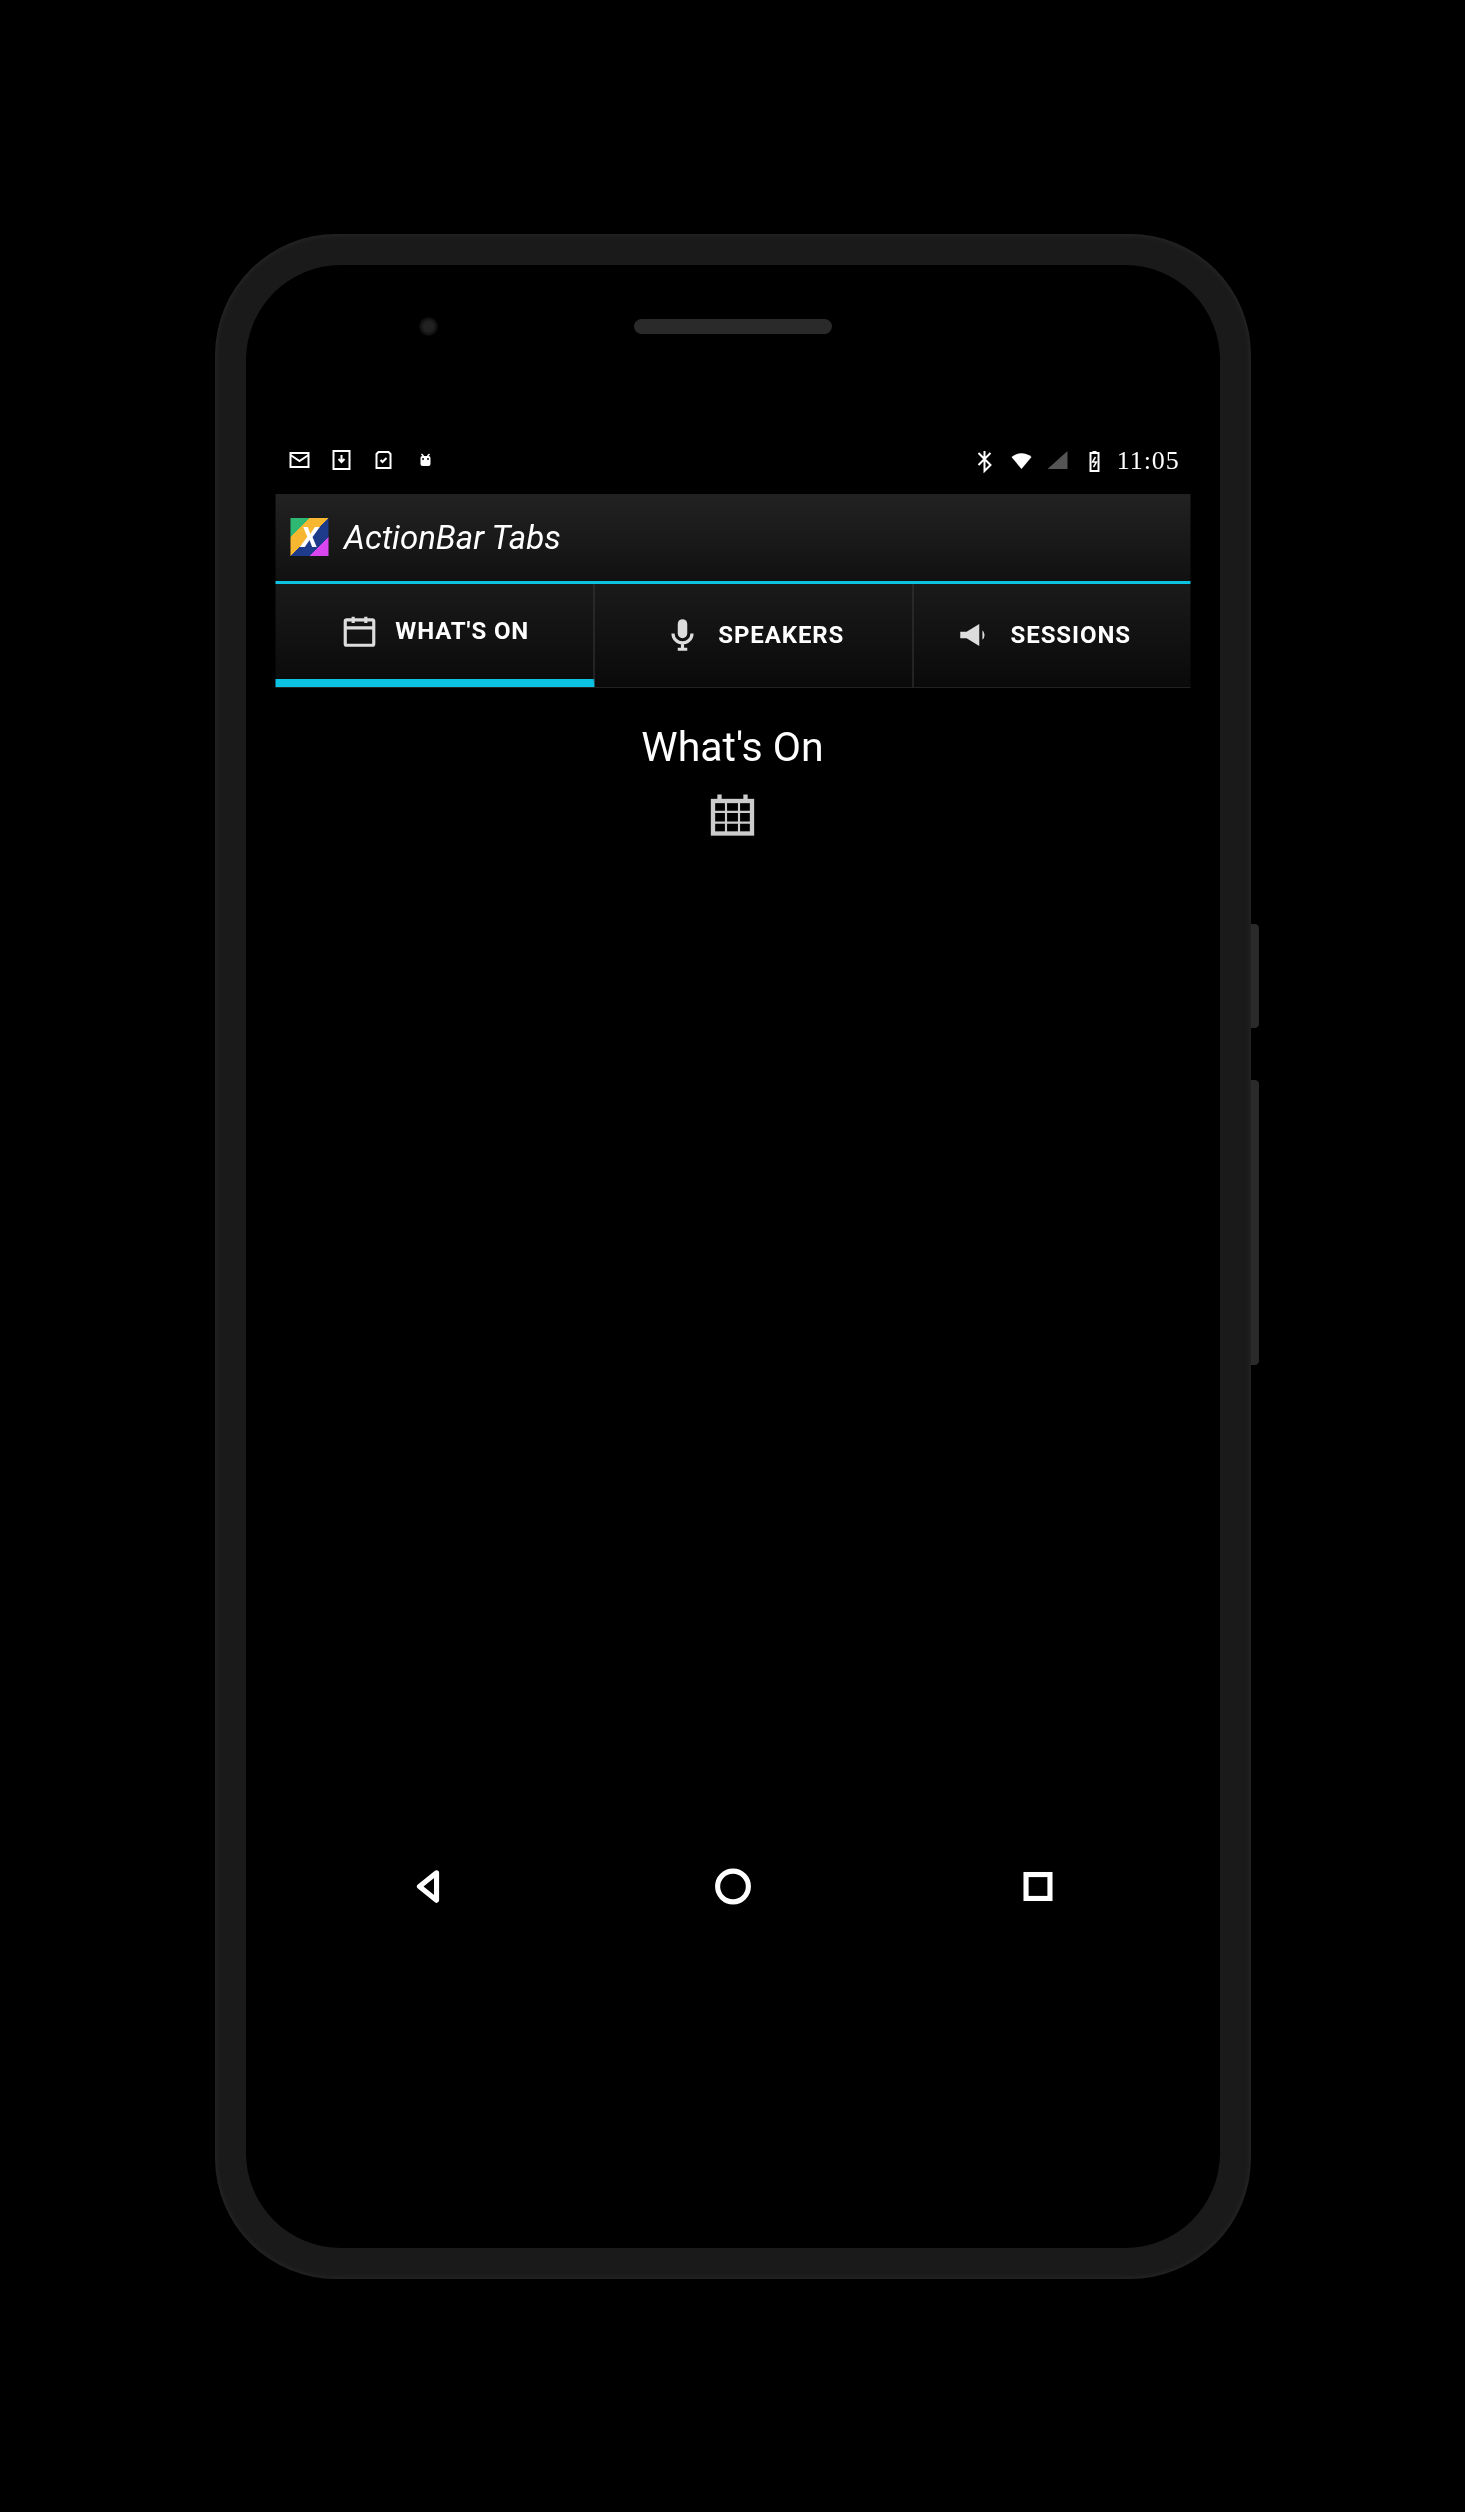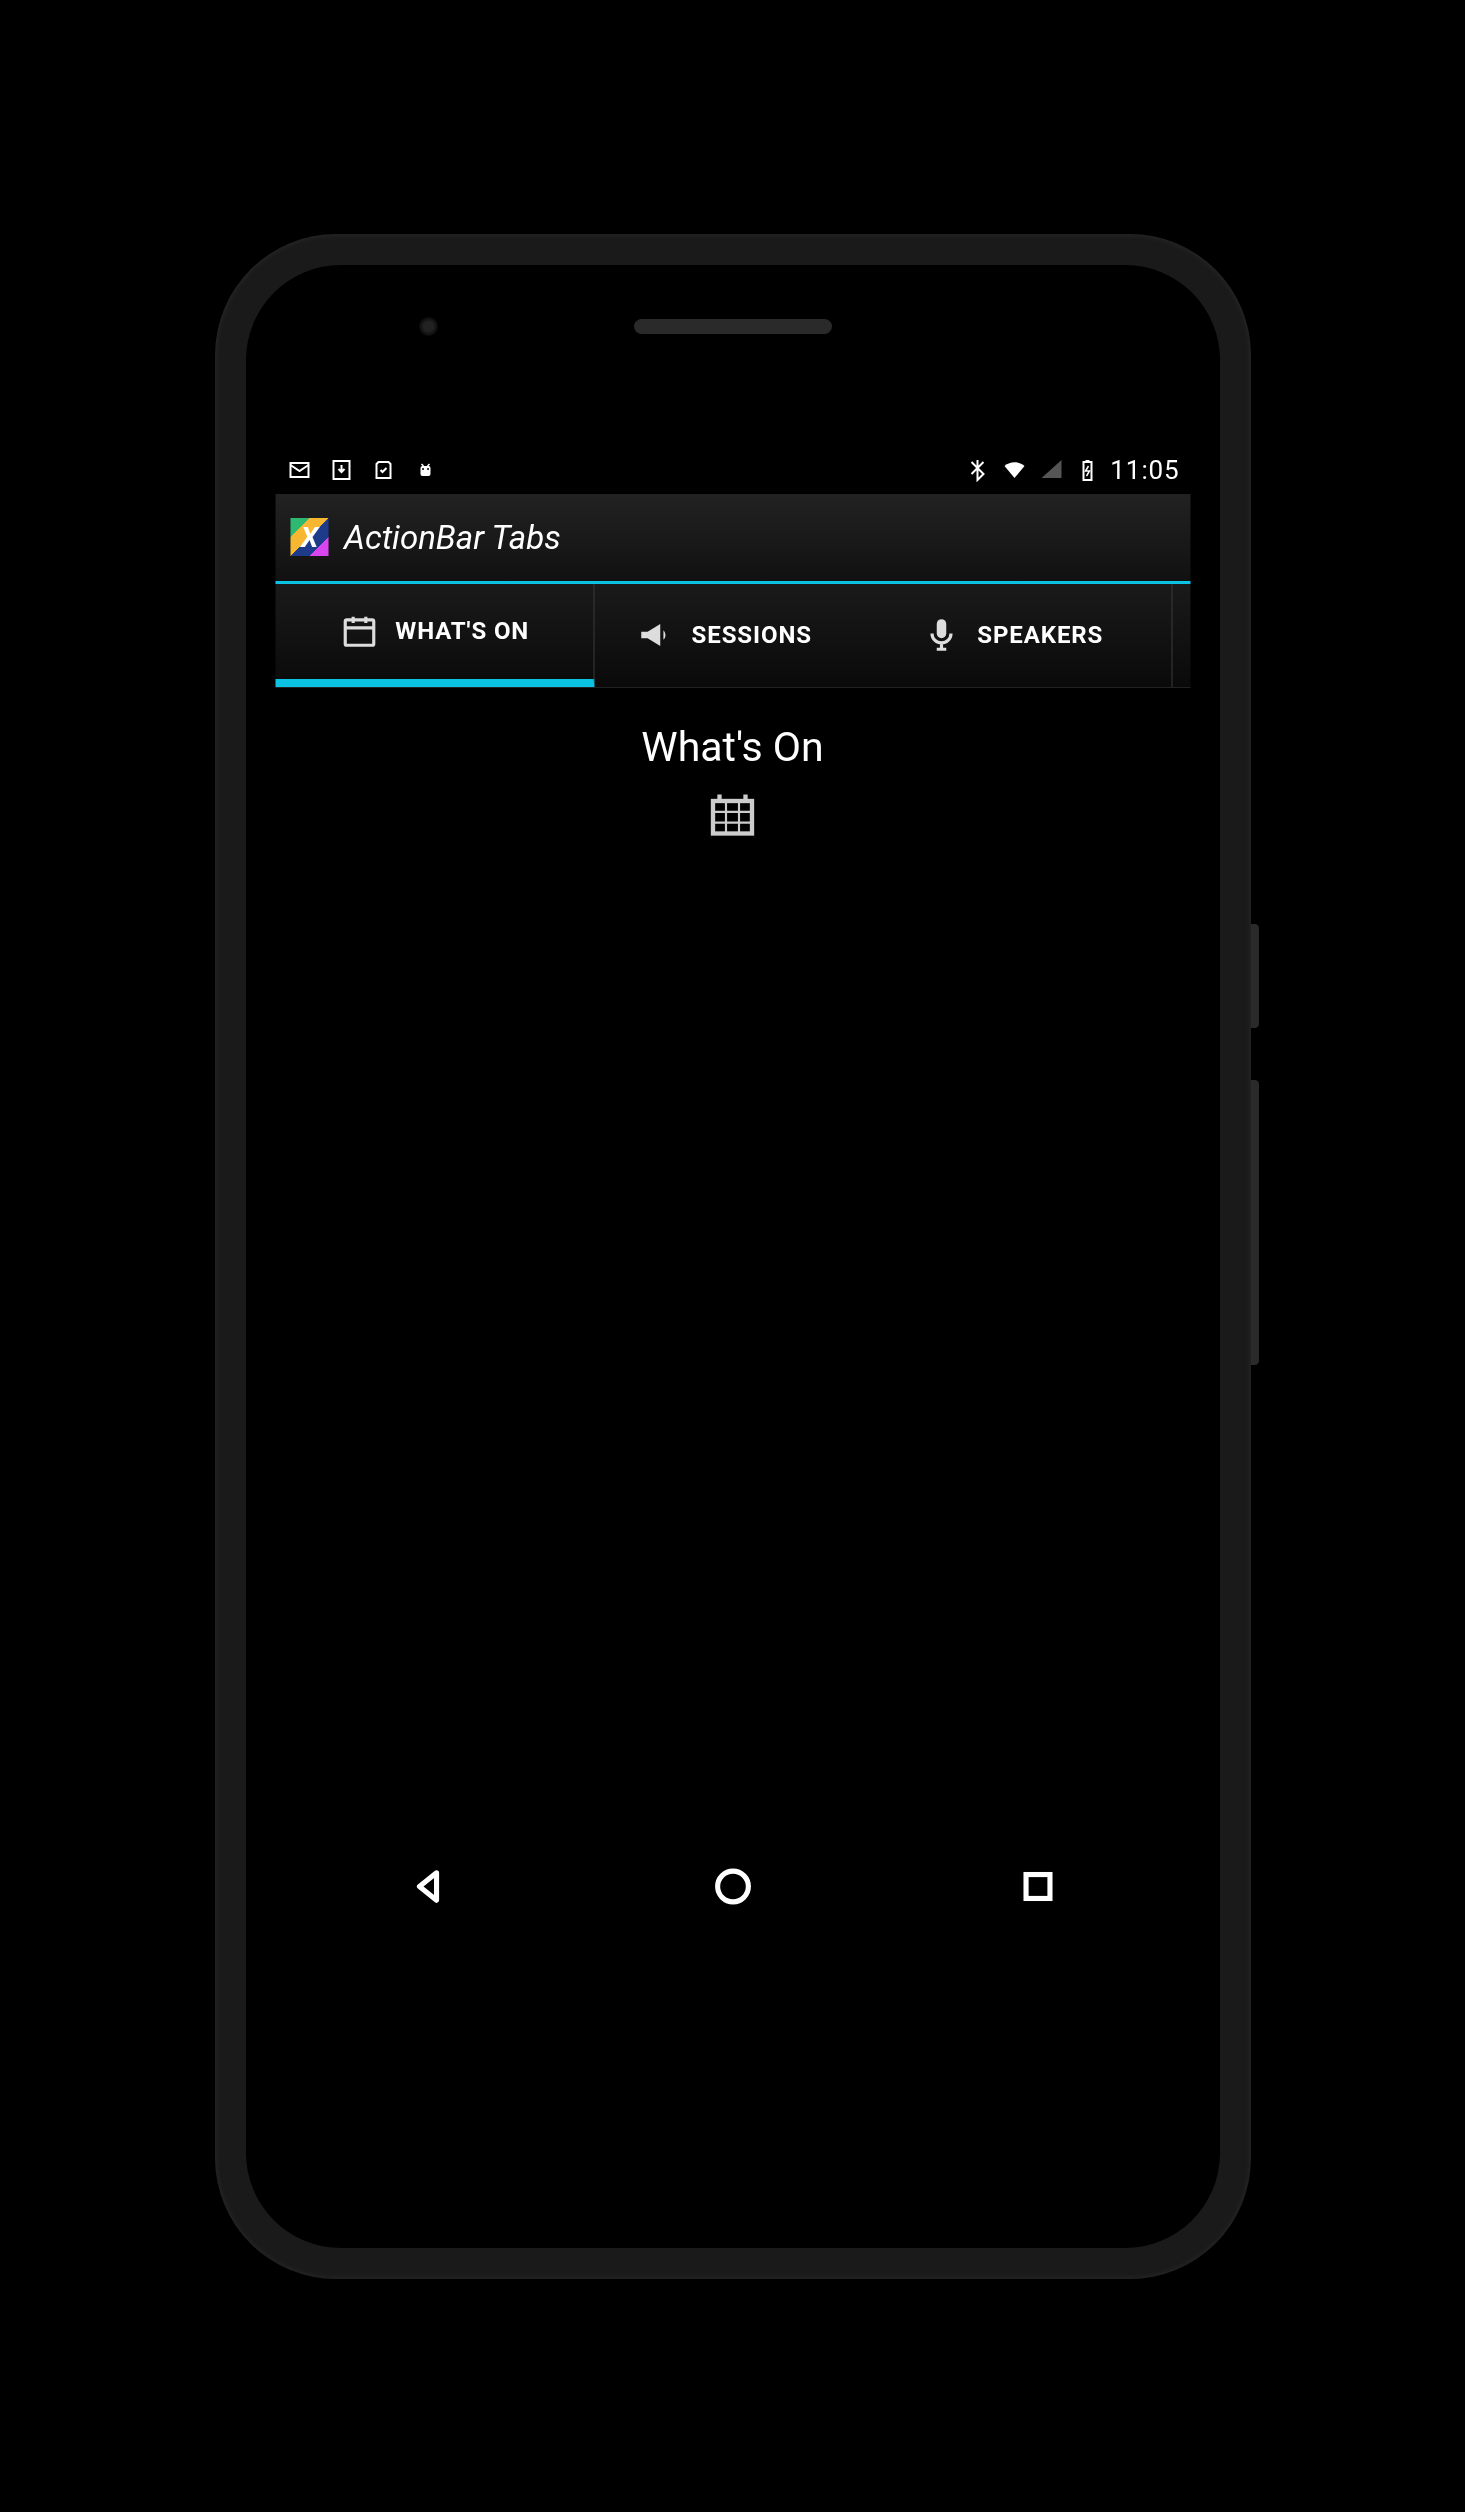--- a/index.html
+++ b/index.html
@@ -42,22 +42,22 @@
 .side-btn.b{top:846px;height:285px}
 
 .screen{
   position:absolute;top:181px;left:50%;transform:translateX(-50%);
   width:915px;height:1505px;
   background:#000;
 }
 
 .statusbar{
   height:48px;background:#000;
-  display:flex;align-items:center;justify-content:space-between;
-  padding:0 10.4px;color:#fff;font-size:26px;
+  display:flex;align-items:flex-start;justify-content:space-between;
+  padding:0 10.4px;color:#fff;font-size:26px;font-family:Liberation Serif, serif;
 }
 .sb-left{display:flex;gap:14px;align-items:center}
 .sb-right{display:flex;gap:8.6px;align-items:center}
 .sb-ico{width:28px;height:28px;display:flex;align-items:center;justify-content:center}
 .sb-ico svg{width:24px;height:24px;fill:#fff}
 .sb-time{font-weight:400;letter-spacing:0.9px}
 
 .actionbar{
   height:90px;
   background:linear-gradient(#222,#111);
@@ -182,37 +182,37 @@
       <div class="tabs">
         <div class="tab active">
           <span class="tab-ico">
             <svg viewBox="0 0 24 24">
                 <rect x="3" y="5" width="18" height="16" rx="1" fill="none" stroke="#ddd" stroke-width="2"></rect>
                 <path d="M3 10h18M8 3v4M16 3v4M8 14h0M12 14h0M16 14h0M8 17h0M12 17h0M16 17h0" stroke="#ddd" stroke-width="2"></path>
               </svg>
           </span>
           <span>WHAT'S ON</span>
         </div>
-        <div class="tab last">
-          <span class="tab-ico">
-            <svg viewBox="0 0 24 24">
-                <path d="M3 10v4h4l8 5V5l-8 5H3zm14-1a4 4 0 010 6" fill="#ddd"></path>
-              </svg>
-          </span>
-          <span>SESSIONS</span>
-        </div>
         <div class="tab">
           <span class="tab-ico">
             <svg viewBox="0 0 24 24">
                 <rect x="9" y="2" width="6" height="12" rx="3" fill="#ddd"></rect>
                 <path d="M6 11a6 6 0 0012 0M12 17v4M9 21h6" fill="none" stroke="#ddd" stroke-width="2"></path>
               </svg>
           </span>
           <span>SPEAKERS</span>
         </div>
+        <div class="tab last">
+          <span class="tab-ico">
+            <svg viewBox="0 0 24 24">
+                <path d="M3 10v4h4l8 5V5l-8 5H3zm14-1a4 4 0 010 6" fill="#ddd"></path>
+              </svg>
+          </span>
+          <span>SESSIONS</span>
+        </div>
       </div>
 
       <div class="content">
         <div class="content-title">What's On</div>
         <div class="content-ico">
           <svg viewBox="0 0 24 24">
               <path d="M6 3v3M18 3v3" stroke="#ccc" stroke-width="2" fill="none"></path>
               <rect x="3" y="6" width="18" height="15" fill="none" stroke="#ccc" stroke-width="2"></rect>
               <path d="M3 11h18M9 6v15M15 6v15M3 16h18" stroke="#ccc" stroke-width="1"></path>
             </svg>

